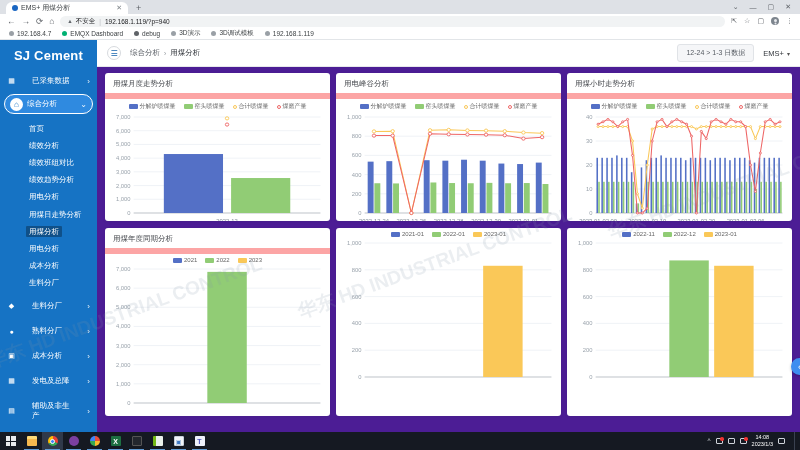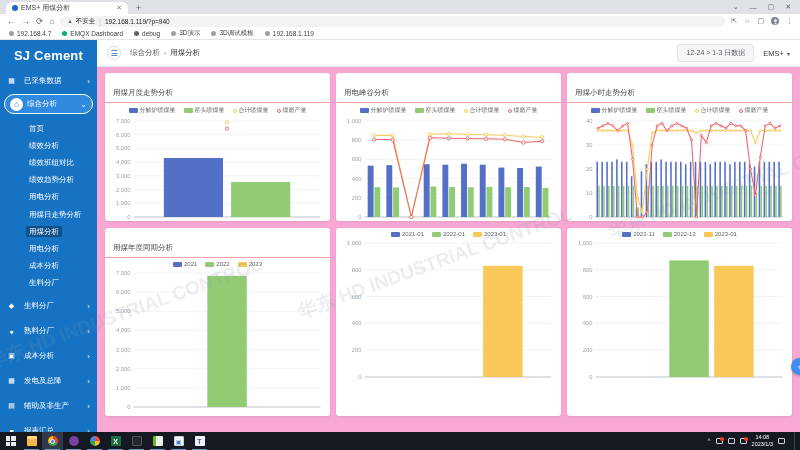--- a/index.html
+++ b/index.html
@@ -16,24 +16,24 @@
   .addr{flex:1;height:11px;background:#f1f3f4;border-radius:6px;display:flex;align-items:center;gap:3px;padding:0 7px;font-size:6.5px;color:#202124}
   .addr .warn{font-size:5.5px;color:#5f6368}
   .addr .sep{color:#bdc1c6;margin:0 1px}
   .nav-right{display:flex;align-items:center;gap:7px;font-size:7px}
   .avatar{width:8px;height:8px;border-radius:50%;background:#7d858e;position:relative}
   .avatar::after{content:"";position:absolute;left:2.5px;top:1.5px;width:3px;height:3px;border-radius:50%;background:#e8eaed;box-shadow:0 3px 0 -0.5px #e8eaed}
   .bookmarks{position:absolute;top:28px;left:0;right:0;height:12px;background:#fff;border-bottom:1px solid #e2e5e8;display:flex;align-items:center;gap:11px;padding:0 9px;font-size:6.5px;color:#3c4043}
   .bki{display:flex;align-items:center;gap:3px;white-space:nowrap}
   .bki .dot{width:5px;height:5px;border-radius:50%;flex-shrink:0}
   
-  .appwrap{position:absolute;top:40px;left:0;right:0;bottom:18px;background:#f9a8d4;display:flex;overflow:hidden}
+  .appwrap{position:absolute;top:40px;left:0;right:0;bottom:18px;background:#4c1d95;display:flex;overflow:hidden}
   .sidebar{width:97px;flex-shrink:0;background:#1673c4;color:#fff;overflow:hidden;position:relative}
   .brand{height:30px;display:flex;align-items:center;justify-content:center;font-weight:bold;font-size:13px;letter-spacing:.2px}
-  .mitem{display:flex;align-items:center;gap:8px;padding:6px 7px;font-size:7.5px}
+  .mitem{display:flex;align-items:center;gap:16px;padding:6px 7px;font-size:7.5px}
   .mi-ic{font-size:7px;width:9px;text-align:center;flex-shrink:0}
   .chev{margin-left:auto;font-size:8px;opacity:.9}
   .pill{margin:2px 4px;background:#2f8ae0;border:1.5px solid #fff;border-radius:13px;display:flex;align-items:center;gap:4px;padding:2.5px 5px;font-size:7.5px}
   .pill .hic{width:13px;height:13px;border-radius:50%;background:#fff;color:#1673c4;display:flex;align-items:center;justify-content:center;font-size:8px;flex-shrink:0}
   .smenu{padding:4px 0 2px}
   .smi{padding:3.6px 4px 3.6px 26px;font-size:7.5px;white-space:nowrap}
   .smi .lbl{padding:1px 3px;border-radius:1px}
   .smi.active .lbl{background:rgba(0,0,0,.30)}
   .groups .mitem{padding:7.5px 7px}
   
@@ -42,21 +42,21 @@
   .burger{width:14px;height:14px;border:1px solid #d7dade;border-radius:50%;display:flex;align-items:center;justify-content:center;color:#1765ad;font-size:8px;background:#fff}
   .crumb{font-size:7.5px;color:#5a5f66;display:flex;align-items:center;gap:4px}
   .crumb .cur{color:#33373d}
   .crumb .csep{font-size:6.5px;color:#8a9097}
   .hdr-right{margin-left:auto;display:flex;gap:9px}
   .datebtn{background:#f5f6f8;border:1px solid #e0e3e7;border-radius:3px;padding:3px 8px;font-size:7px;color:#565b62;white-space:nowrap}
   .appsel{font-size:7.5px;color:#33373d;display:flex;align-items:center;gap:3px}
   .appsel .dd{font-size:6px;color:#555}
   .charts{flex:1;padding:6px 8px;display:grid;grid-template-columns:1fr 1fr 1fr;grid-template-rows:148px 188px;gap:7px 6px;overflow:hidden}
   .card{background:#fff;border-radius:3px;box-shadow:0 1px 3px rgba(20,40,60,.10);display:flex;flex-direction:column;overflow:hidden}
-  .ctitle{padding:15px 8px 4px;font-size:7.5px;color:#46494e;border-bottom:1px solid #fca5a5}
+  .ctitle{padding:6px 8px 4px;font-size:7.5px;color:#46494e;border-bottom:6px solid #fca5a5}
   .legend{display:flex;justify-content:center;align-items:center;gap:8px;padding:3px 2px 0;font-size:6px;color:#666;white-space:nowrap}
   .litem{display:flex;align-items:center;gap:2px}
   .sw{width:9px;height:5px;border-radius:1px;display:inline-block}
   .ring{width:4px;height:4px;border-radius:50%;border:1.5px solid;background:#fff;display:inline-block}
   .plot{flex:1;overflow:hidden}
   .plot svg{display:block}
   
   .fab{position:absolute;left:791px;top:358px;width:17px;height:17px;border-radius:50%;background:#3e8ef0;color:#fff;display:flex;align-items:center;justify-content:center;font-size:9px;z-index:6;box-shadow:0 1px 3px rgba(0,0,0,.25)}
   .wm{position:absolute;z-index:5;pointer-events:none;color:rgba(130,150,168,.16);font-weight:bold;font-size:19px;transform:rotate(-20deg);white-space:nowrap}
   

